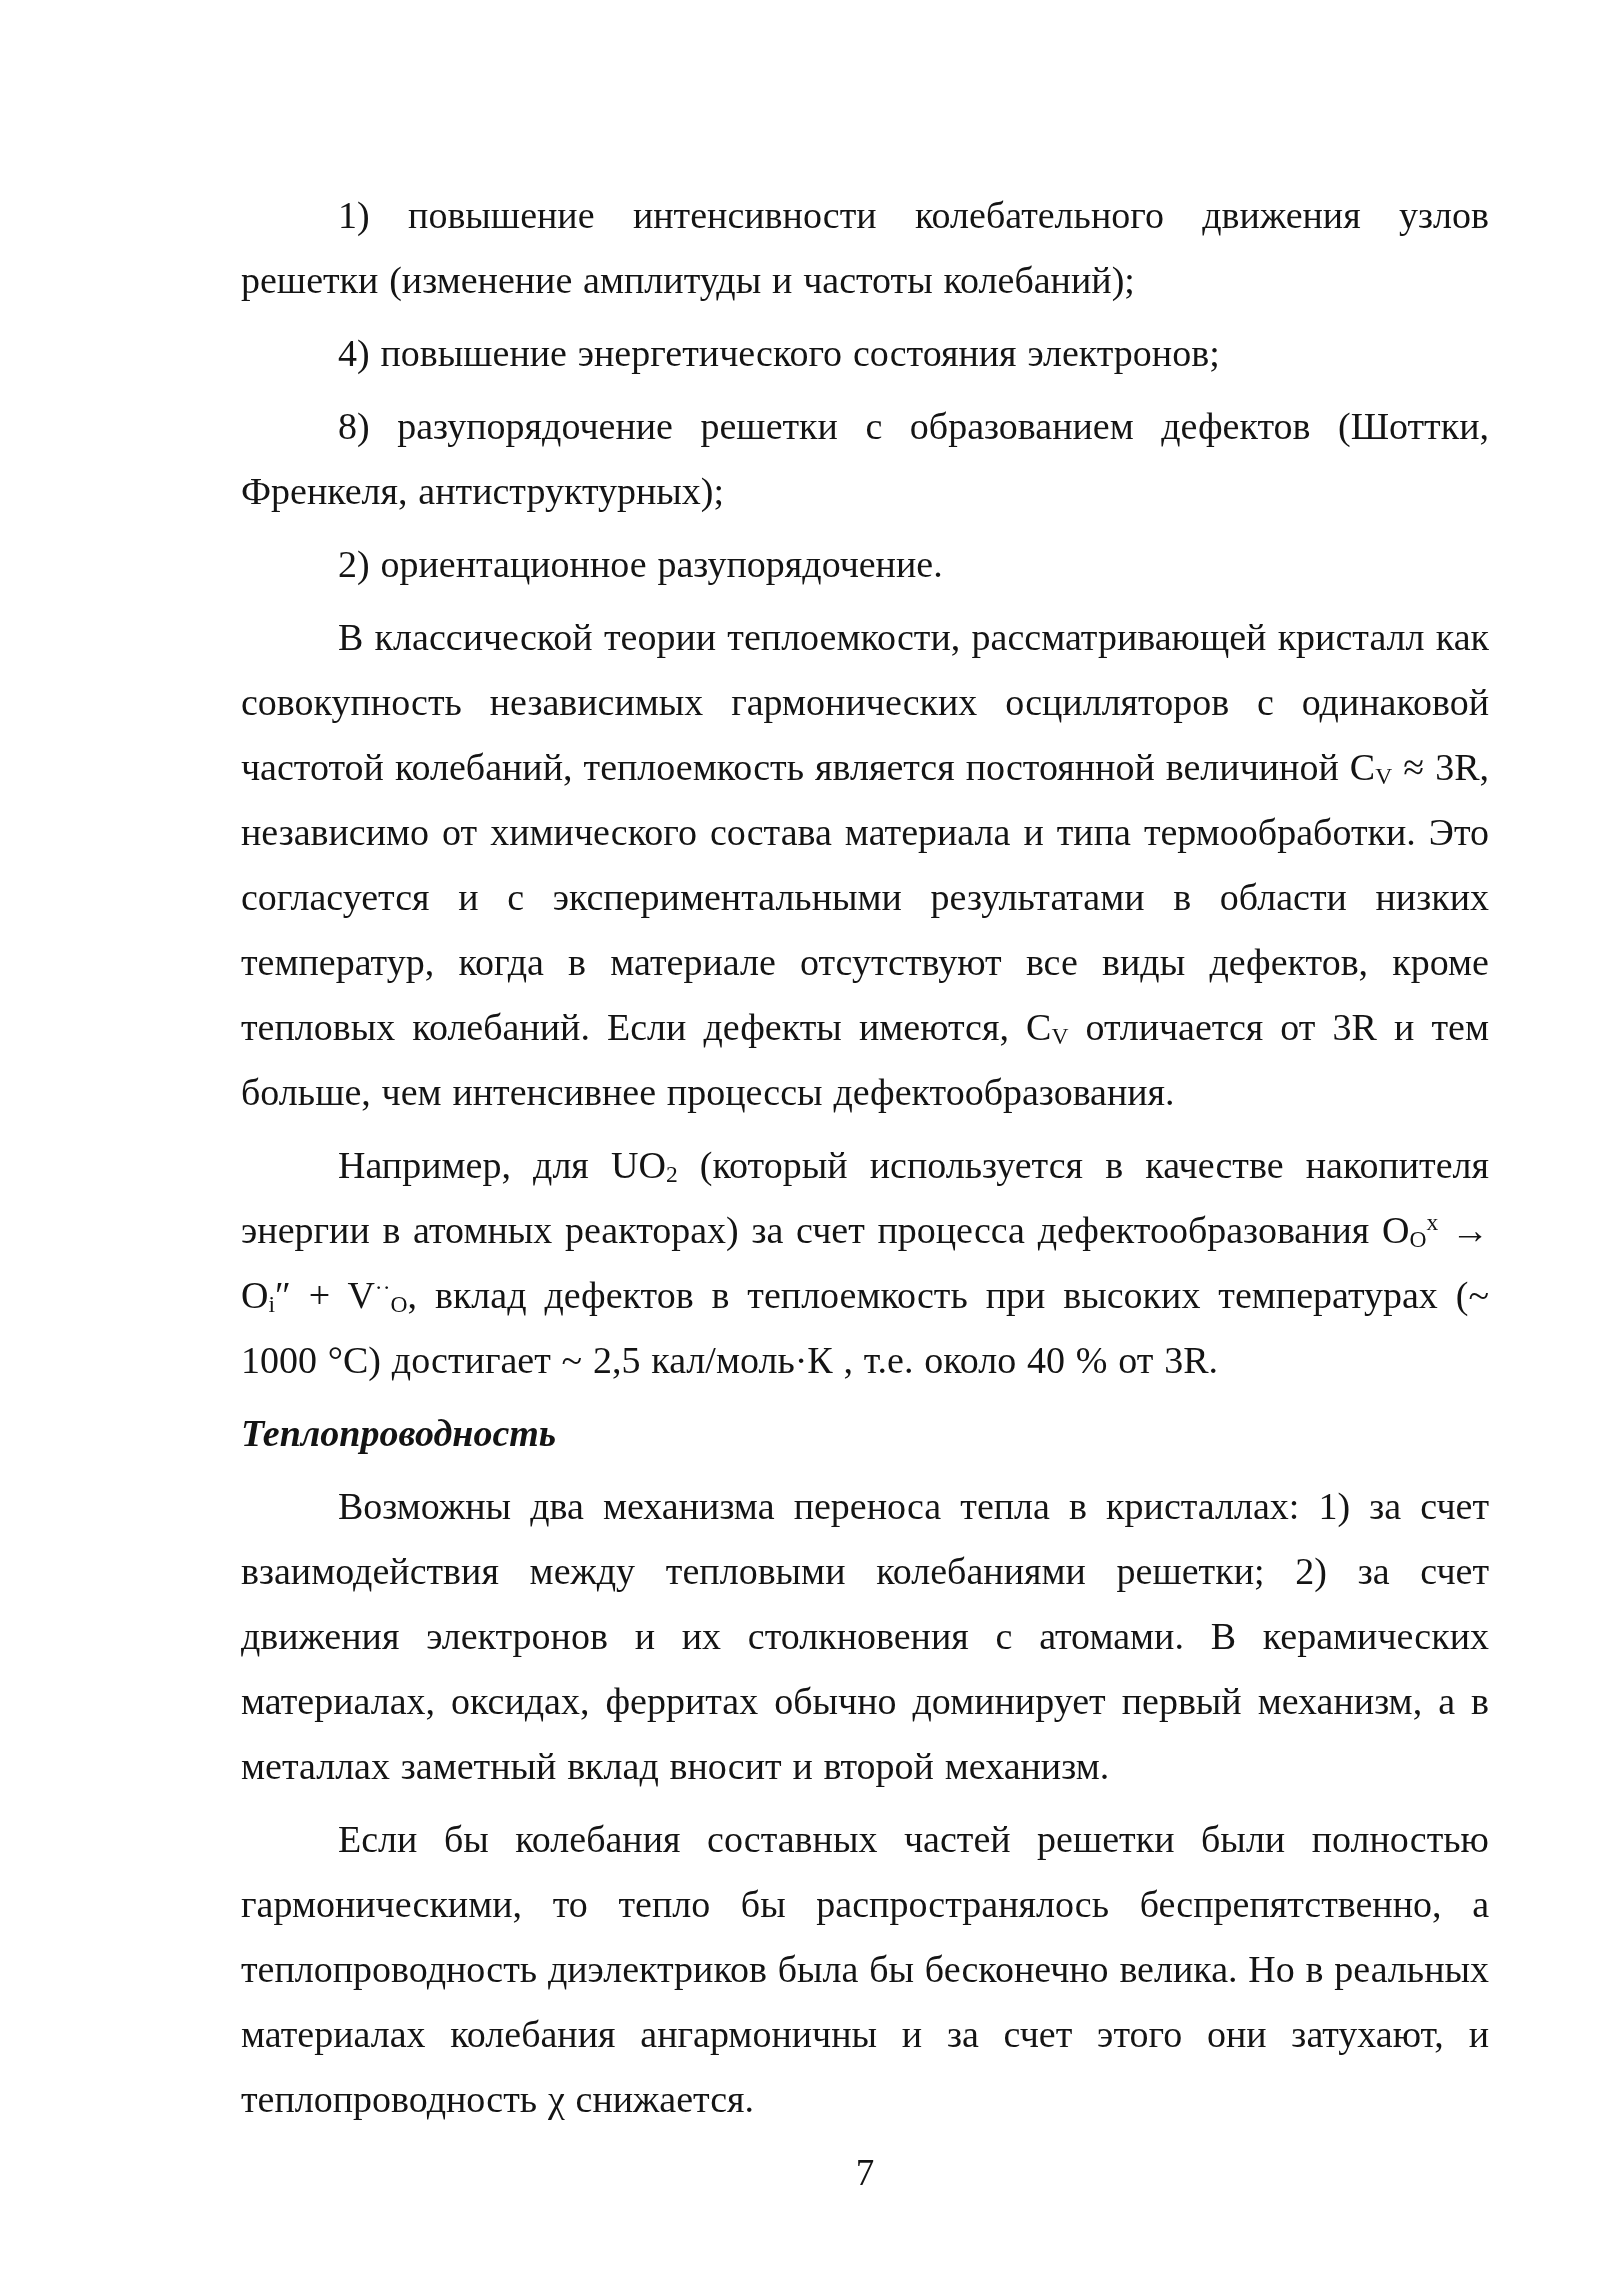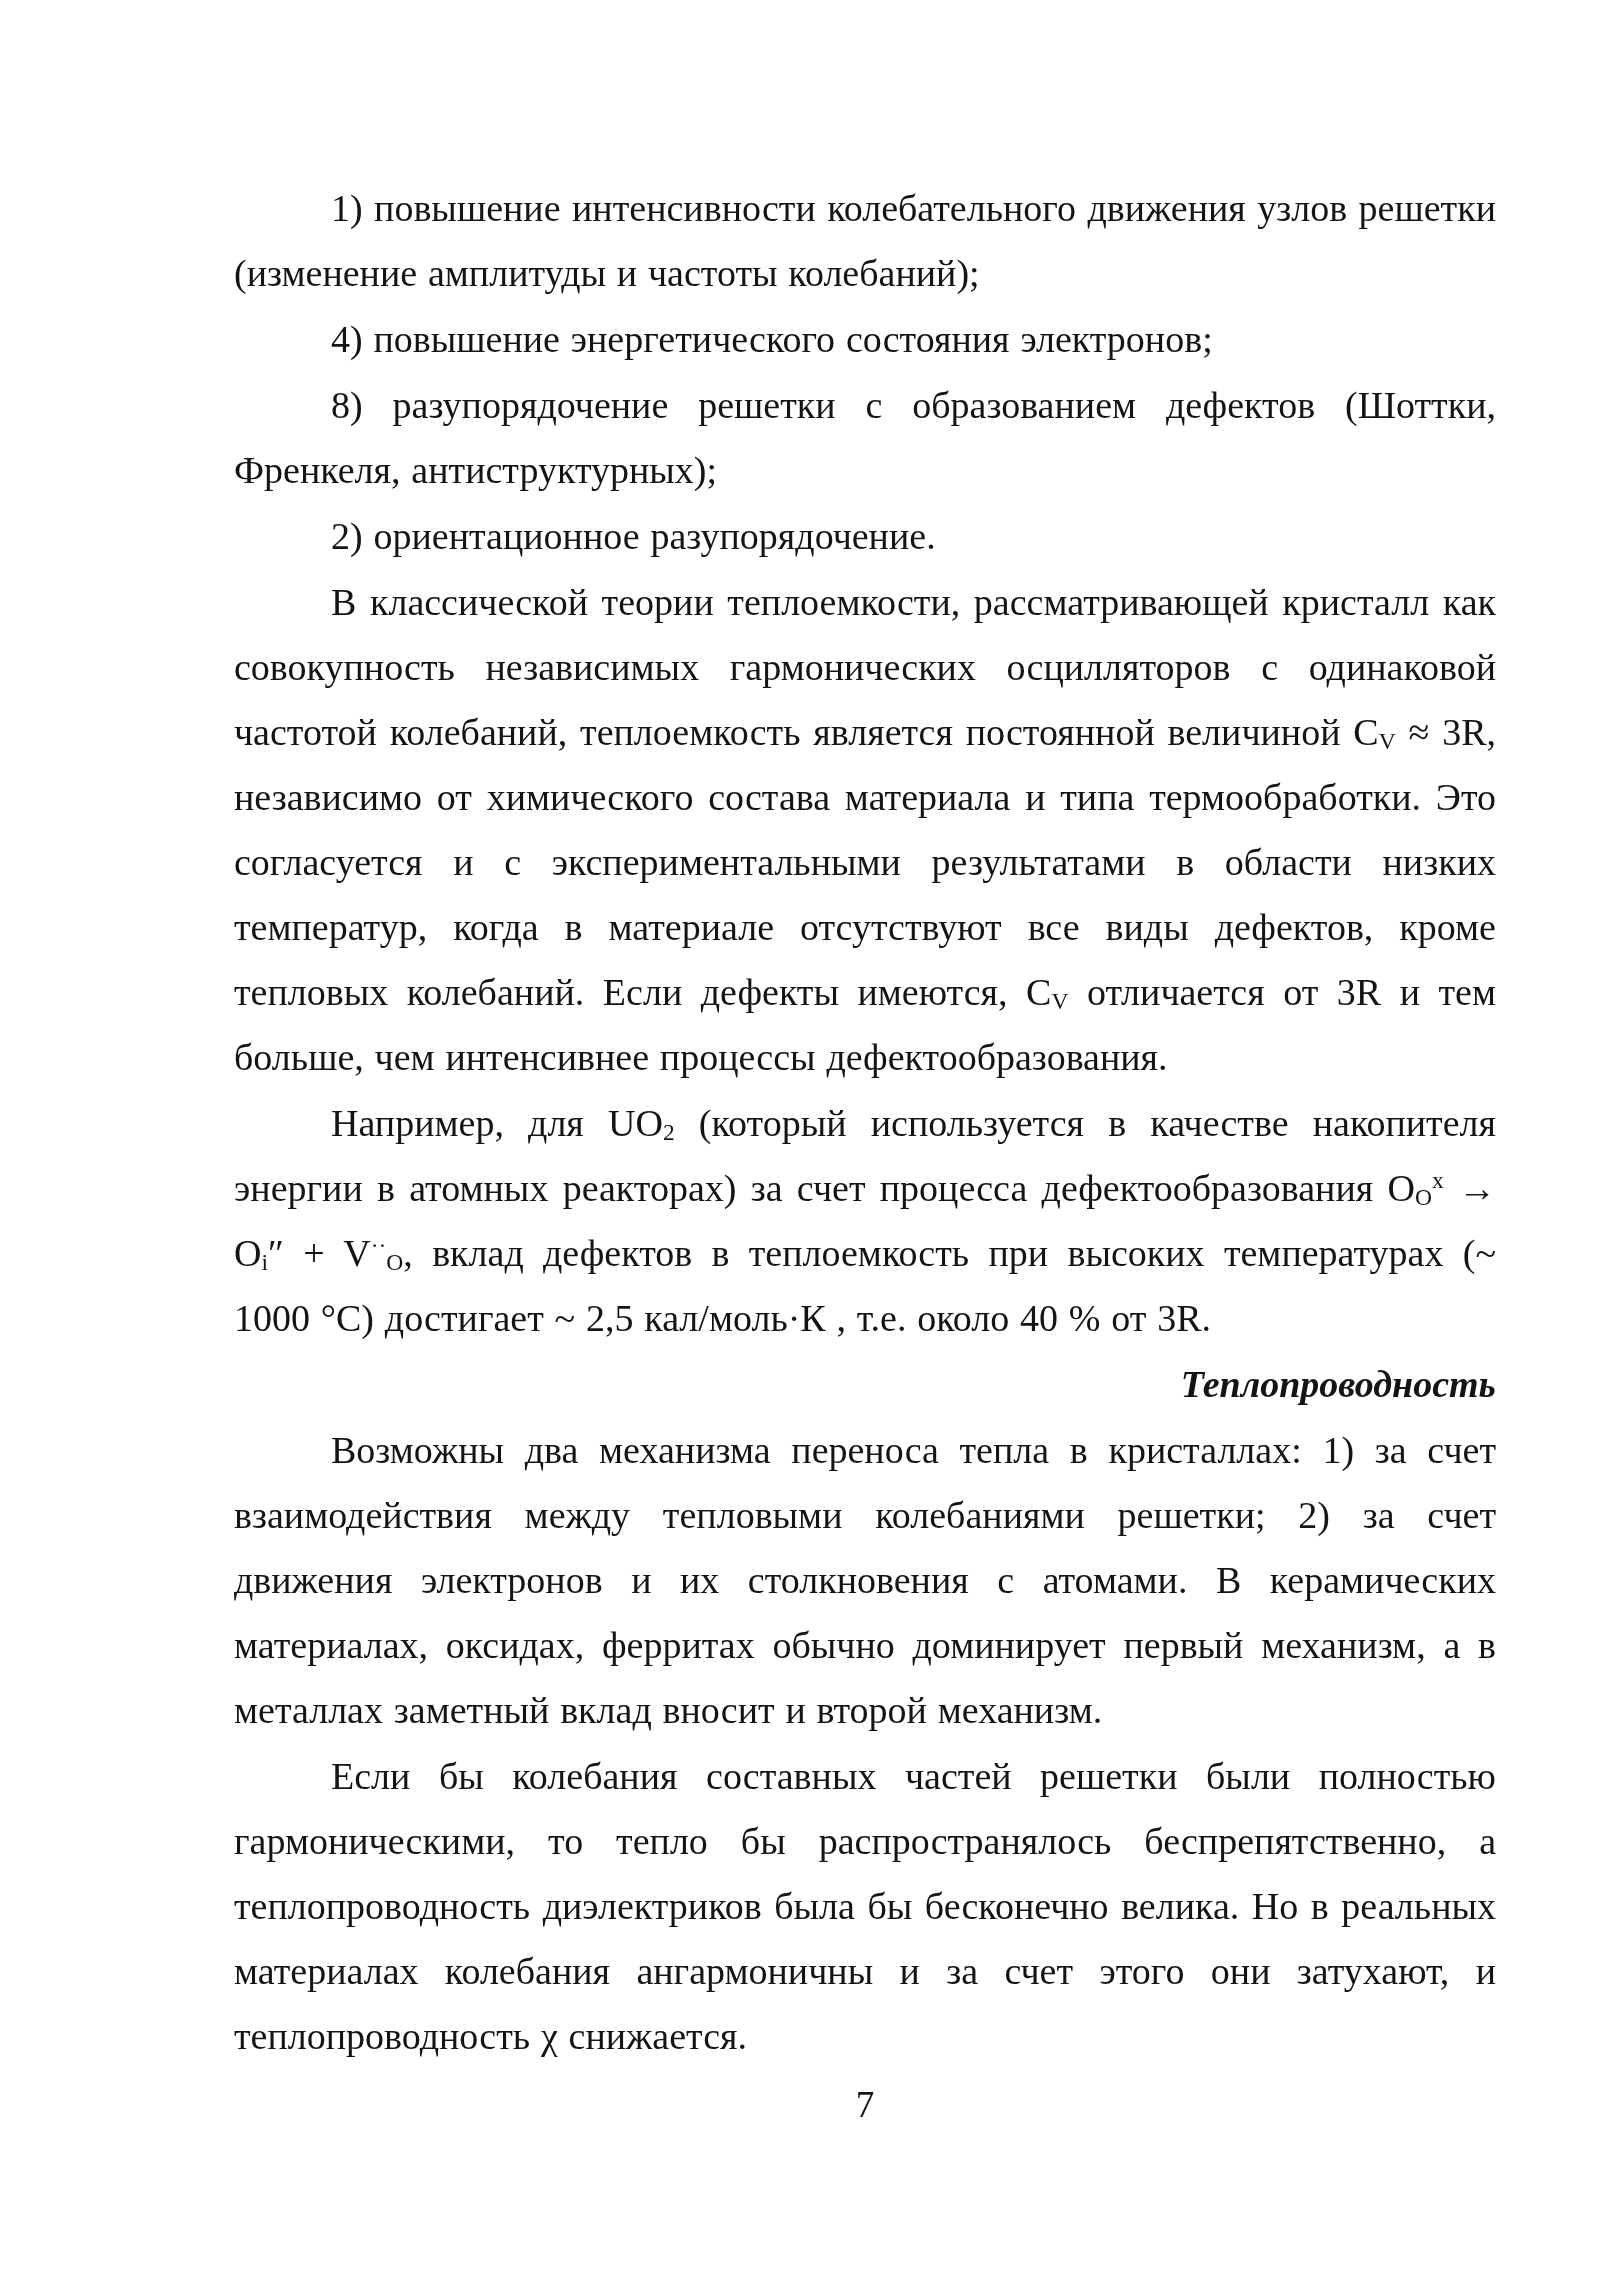--- a/index.html
+++ b/index.html
@@ -11,30 +11,30 @@
     overflow: hidden;
     font-family: "Liberation Serif", "DejaVu Serif", serif;
     color: #141414;
   }
   .page {
     position: absolute;
     top: 0; left: 0; right: 0; bottom: 0;
     padding: 175px 126px 0 233px;
     box-sizing: border-box;
   }
-  p { margin: 1px; }
+  p { margin: 8px; }
   .block {
     font-size: 38px;
     line-height: 65px;
     text-align: justify;
     text-indent: 97px;
     word-spacing: 1.3px;
   }
   .heading {
-    text-align: right;
+    text-align: left;
     text-indent: 0;
     font-weight: bold;
     font-style: italic;
   }
   sub, sup {
     font-size: 0.62em;
     line-height: 0;
   }
   sup { vertical-align: 0.55em; }
   sub { vertical-align: -0.18em; }

